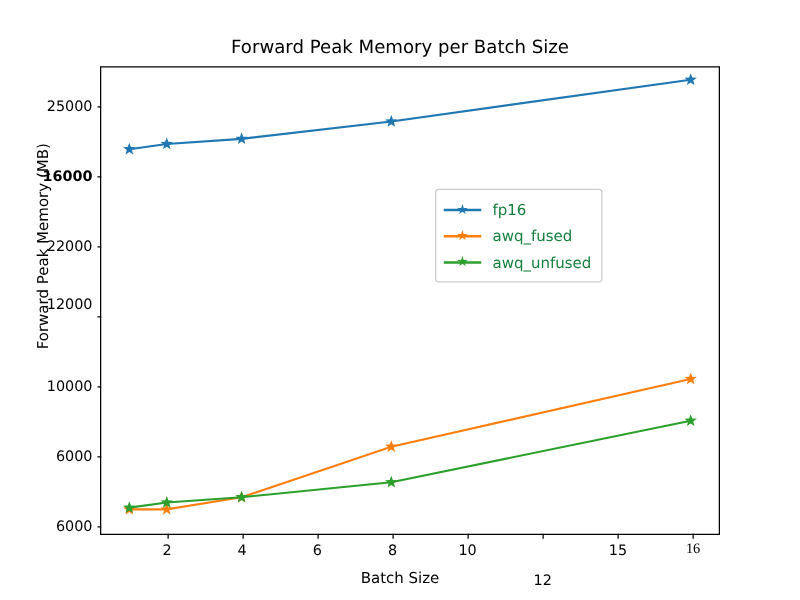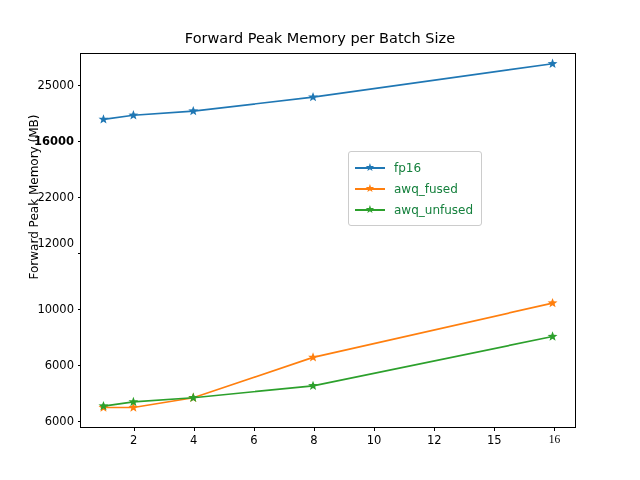--- a/index.html
+++ b/index.html
@@ -19,20 +19,21 @@
   .legline{position:relative;width:30px;height:2px;margin-right:9px;}
   .legmark{position:absolute;left:50%;top:50%;transform:translate(-50%,-50%);font-size:11px;line-height:0;}
   .leglabel{color:#15803d;}
 </style>
 </head>
 <body>
 
 <div id="fig">
   <div id="title">Forward Peak Memory per Batch Size</div>
   <div id="ylabel">Forward Peak Memory (MB)</div>
+  <div id="xlabel">Batch Size</div>
 
   <div id="axes">
     <div id="ticklayer">
         <div class="ytick" style="top: 367px; text-align: right;">6000</div>
         <div class="ytickmark" style="top: 366.604px;"></div>
         <div class="ytick" style="top: 310.634px;">6000</div>
         <div class="ytickmark" style="top: 310.634px;"></div>
         <div class="ytick" style="top: 254.664px;">10000</div>
         <div class="ytickmark" style="top: 254.664px;"></div>
         <div class="ytick" style="top: 189px;">12000</div>
@@ -46,21 +47,21 @@
         <div class="xtick" style="left: 52.6061px;">2</div>
         <div class="xtickmark" style="left: 52.6061px;"></div>
         <div class="xtick" style="left: 112.727px;">4</div>
         <div class="xtickmark" style="left: 112.727px;"></div>
         <div class="xtick" style="left: 172.848px;">6</div>
         <div class="xtickmark" style="left: 172.848px;"></div>
         <div class="xtick" style="left: 232.97px;">8</div>
         <div class="xtickmark" style="left: 232.97px;"></div>
         <div class="xtick" style="left: 293.091px; text-align: center;">10</div>
         <div class="xtickmark" style="left: 293.091px;"></div>
-        <div class="xtick" style="left: 353.212px;">12</div>
+        <div class="xtick" style="left: 353.212px; margin-top: 24px;">12</div>
         <div class="xtickmark" style="left: 353.212px;"></div>
         <div class="xtick" style="left: 413.333px;">15</div>
         <div class="xtickmark" style="left: 413.333px;"></div>
         <div class="xtick" style="left: 473.455px; font-family: Liberation Serif, serif;">16</div>
         <div class="xtickmark" style="left: 473.455px;"></div>
       </div>
     <svg id="plot" viewBox="0 0 496 375" preserveAspectRatio="none">
         <g>
           <polyline points="22.55,65.76 52.61,61.57 112.73,57.37 232.97,43.38 473.45,9.79" fill="none" stroke="#1f77b4" stroke-width="1.7"></polyline>
           <polygon points="22.55,60.56 23.83,64.00 27.49,64.16 24.62,66.44 25.60,69.97 22.55,67.95 19.49,69.97 20.47,66.44 17.60,64.16 21.26,64.00" fill="#1f77b4"></polygon>

